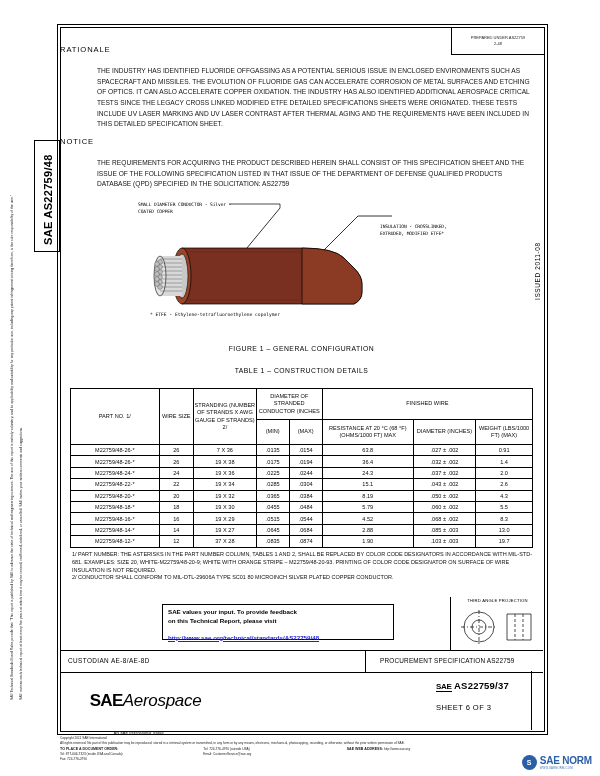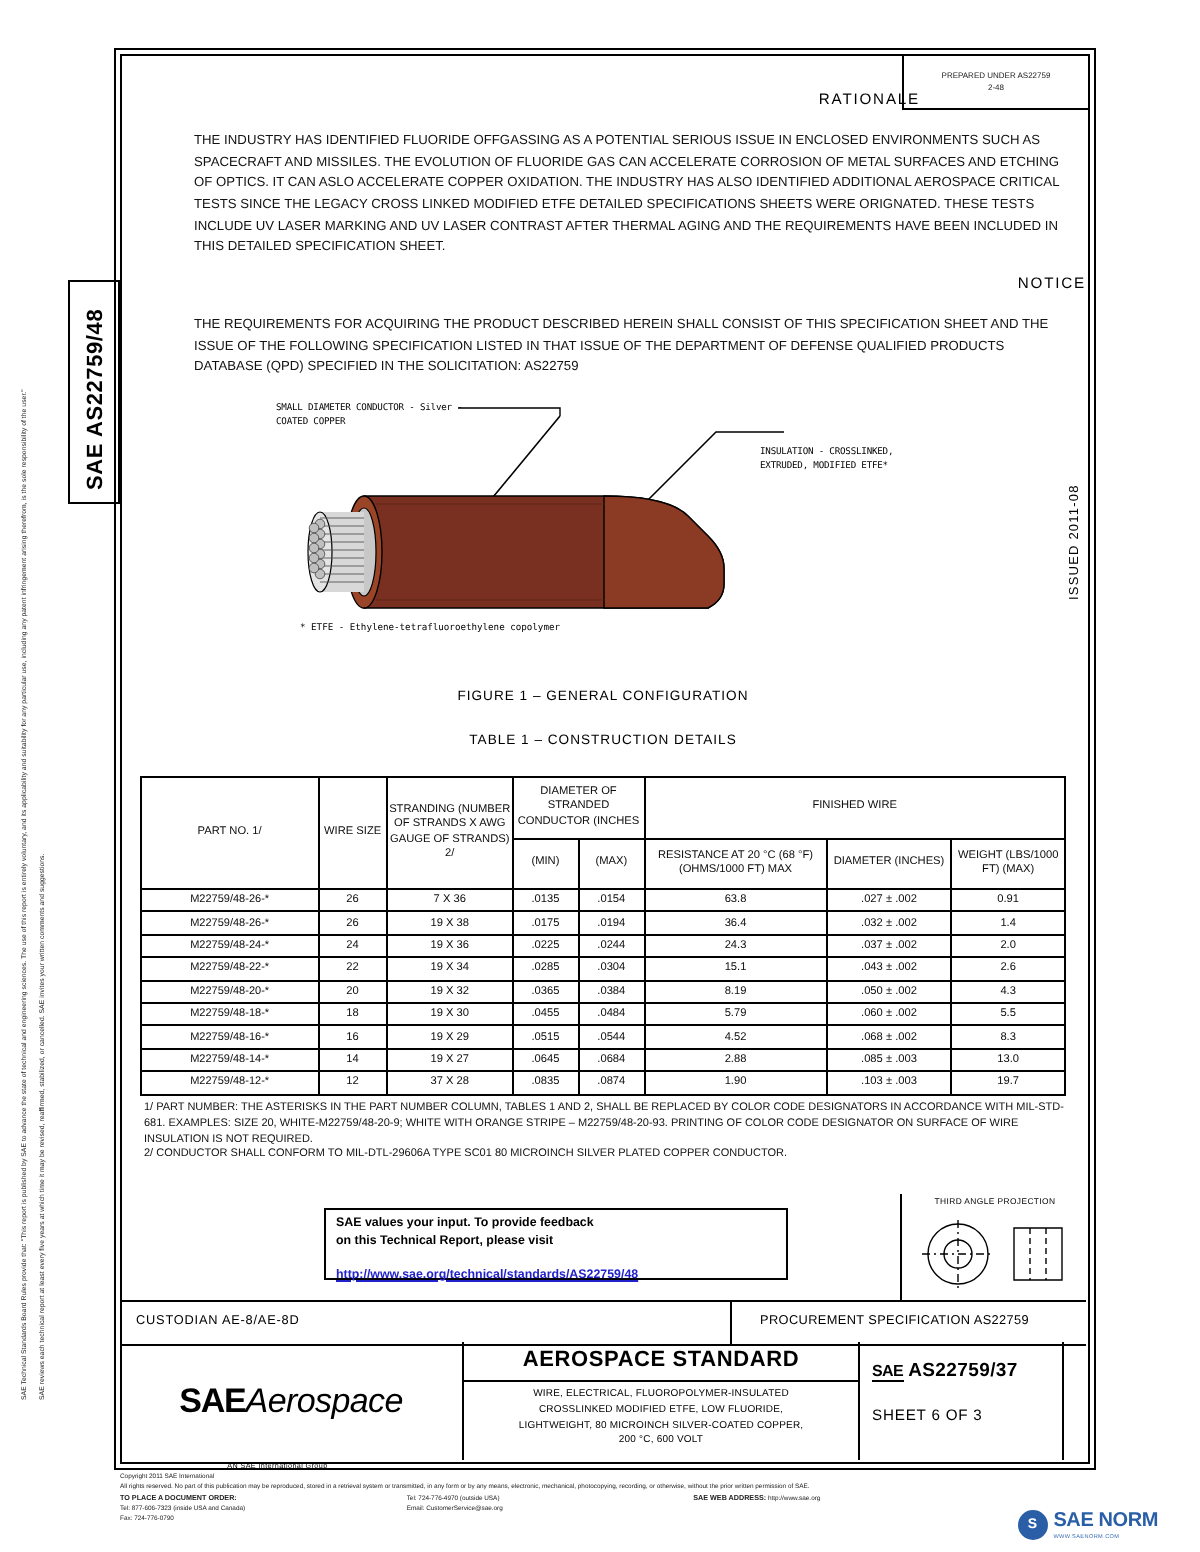--- a/index.html
+++ b/index.html
@@ -20,22 +20,22 @@
         font-size:11px;font-weight:bold;letter-spacing:0.3px;white-space:nowrap;}
   .vert-right{position:absolute;right:8px;top:300px;}
   .vert-right span{display:block;transform-origin:0 0;transform:rotate(-90deg);white-space:nowrap;
         font-size:6.5px;letter-spacing:0.6px;}
 
   
   .revbox{position:absolute;left:451px;top:27px;width:92px;height:27px;border-left:0.8px solid #000;border-bottom:0.8px solid #000;
           display:flex;align-items:center;justify-content:center;text-align:center;}
   .revbox div{font-size:4px;line-height:1.35;color:#222;}
 
-  .title-rationale{position:absolute;left:60px;top:45px;width:400px;text-align:right;font-size:7.6px;letter-spacing:0.9px;}
-  .title-notice{position:absolute;left:60px;top:137px;width:483px;text-align:right;font-size:7.6px;letter-spacing:0.9px;}
+  .title-rationale{position:absolute;left:60px;top:45px;width:400px;text-align:left;font-size:7.6px;letter-spacing:0.9px;}
+  .title-notice{position:absolute;left:60px;top:137px;width:483px;text-align:left;font-size:7.6px;letter-spacing:0.9px;}
 
   .para{position:absolute;font-size:6.6px;line-height:1.62;color:#111;letter-spacing:0.01px;}
   .para-rationale{left:97px;top:66px;width:440px;}
   .para-notice{left:97px;top:158px;width:440px;}
 
   
   .fig{position:absolute;left:62px;top:196px;width:479px;height:135px;}
   .fig-lbl{position:absolute;font-family:"DejaVu Sans Mono",monospace;font-size:4.6px;line-height:1.5;
            letter-spacing:-0.1px;color:#000;white-space:pre;}
   .lbl-cond{left:76px;top:6px;}
@@ -87,21 +87,21 @@
   .sheet{position:absolute;left:8px;top:32px;font-size:7.6px;letter-spacing:0.4px;}
   .rdiv{position:absolute;left:103px;top:0;width:0.8px;height:59px;background:#000;}
 
   
   .copy{position:absolute;left:60px;top:736px;width:420px;font-size:3.2px;line-height:1.5;color:#222;}
   .copy b{font-size:3.6px;}
   .copy-cols{display:flex;gap:10px;margin-top:1.5px;}
   .copy-col{flex:1;}
 
   
-  .wm{position:absolute;right:21px;bottom:6px;display:flex;align-items:flex-start;gap:3px;}
+  .wm{position:absolute;right:8px;bottom:6px;display:flex;align-items:flex-start;gap:3px;}
   .wm-badge{width:15px;height:15px;border-radius:50%;background:#2a5fa8;display:flex;align-items:center;justify-content:center;}
   .wm-badge span{color:#fff;font-size:7px;font-weight:bold;}
   .wm-txt{font-size:10px;font-weight:bold;color:#2a5fa8;letter-spacing:-0.2px;}
   .wm-sub{font-size:2.8px;color:#3b6fb5;letter-spacing:0.2px;}
 </style>
 </head>
 <body>
 
 <div class="page">
 
@@ -330,28 +330,20 @@
       <div class="procdiv"></div>
       <div class="proc">PROCUREMENT SPECIFICATION  AS22759</div>
     </div>
     <div class="tb-row2">
       <div class="cell-logo">
         <div style="position:relative">
           <span class="sae-mark">SAE</span><span class="sae-aero">Aerospace</span>
           <div class="sae-sub">AN SAE International Group</div>
         </div>
       </div>
-      <div class="cell-mid">
-        <div class="as-title">AEROSPACE STANDARD</div>
-        <div class="as-rule"></div>
-        <div class="as-desc" style="white-space:pre-line">WIRE, ELECTRICAL, FLUOROPOLYMER-INSULATED
-CROSSLINKED MODIFIED ETFE, LOW FLUORIDE,
-LIGHTWEIGHT, 80 MICROINCH SILVER-COATED COPPER,
-200 °C, 600 VOLT</div>
-      </div>
       <div class="cell-right">
         <div class="docno">
           <span class="sae-small">SAE</span>
           <span>AS22759/37</span>
         </div>
         <div class="sheet">SHEET 6 OF 3</div>
         <div class="rdiv"></div>
       </div>
     </div>
   </div>

